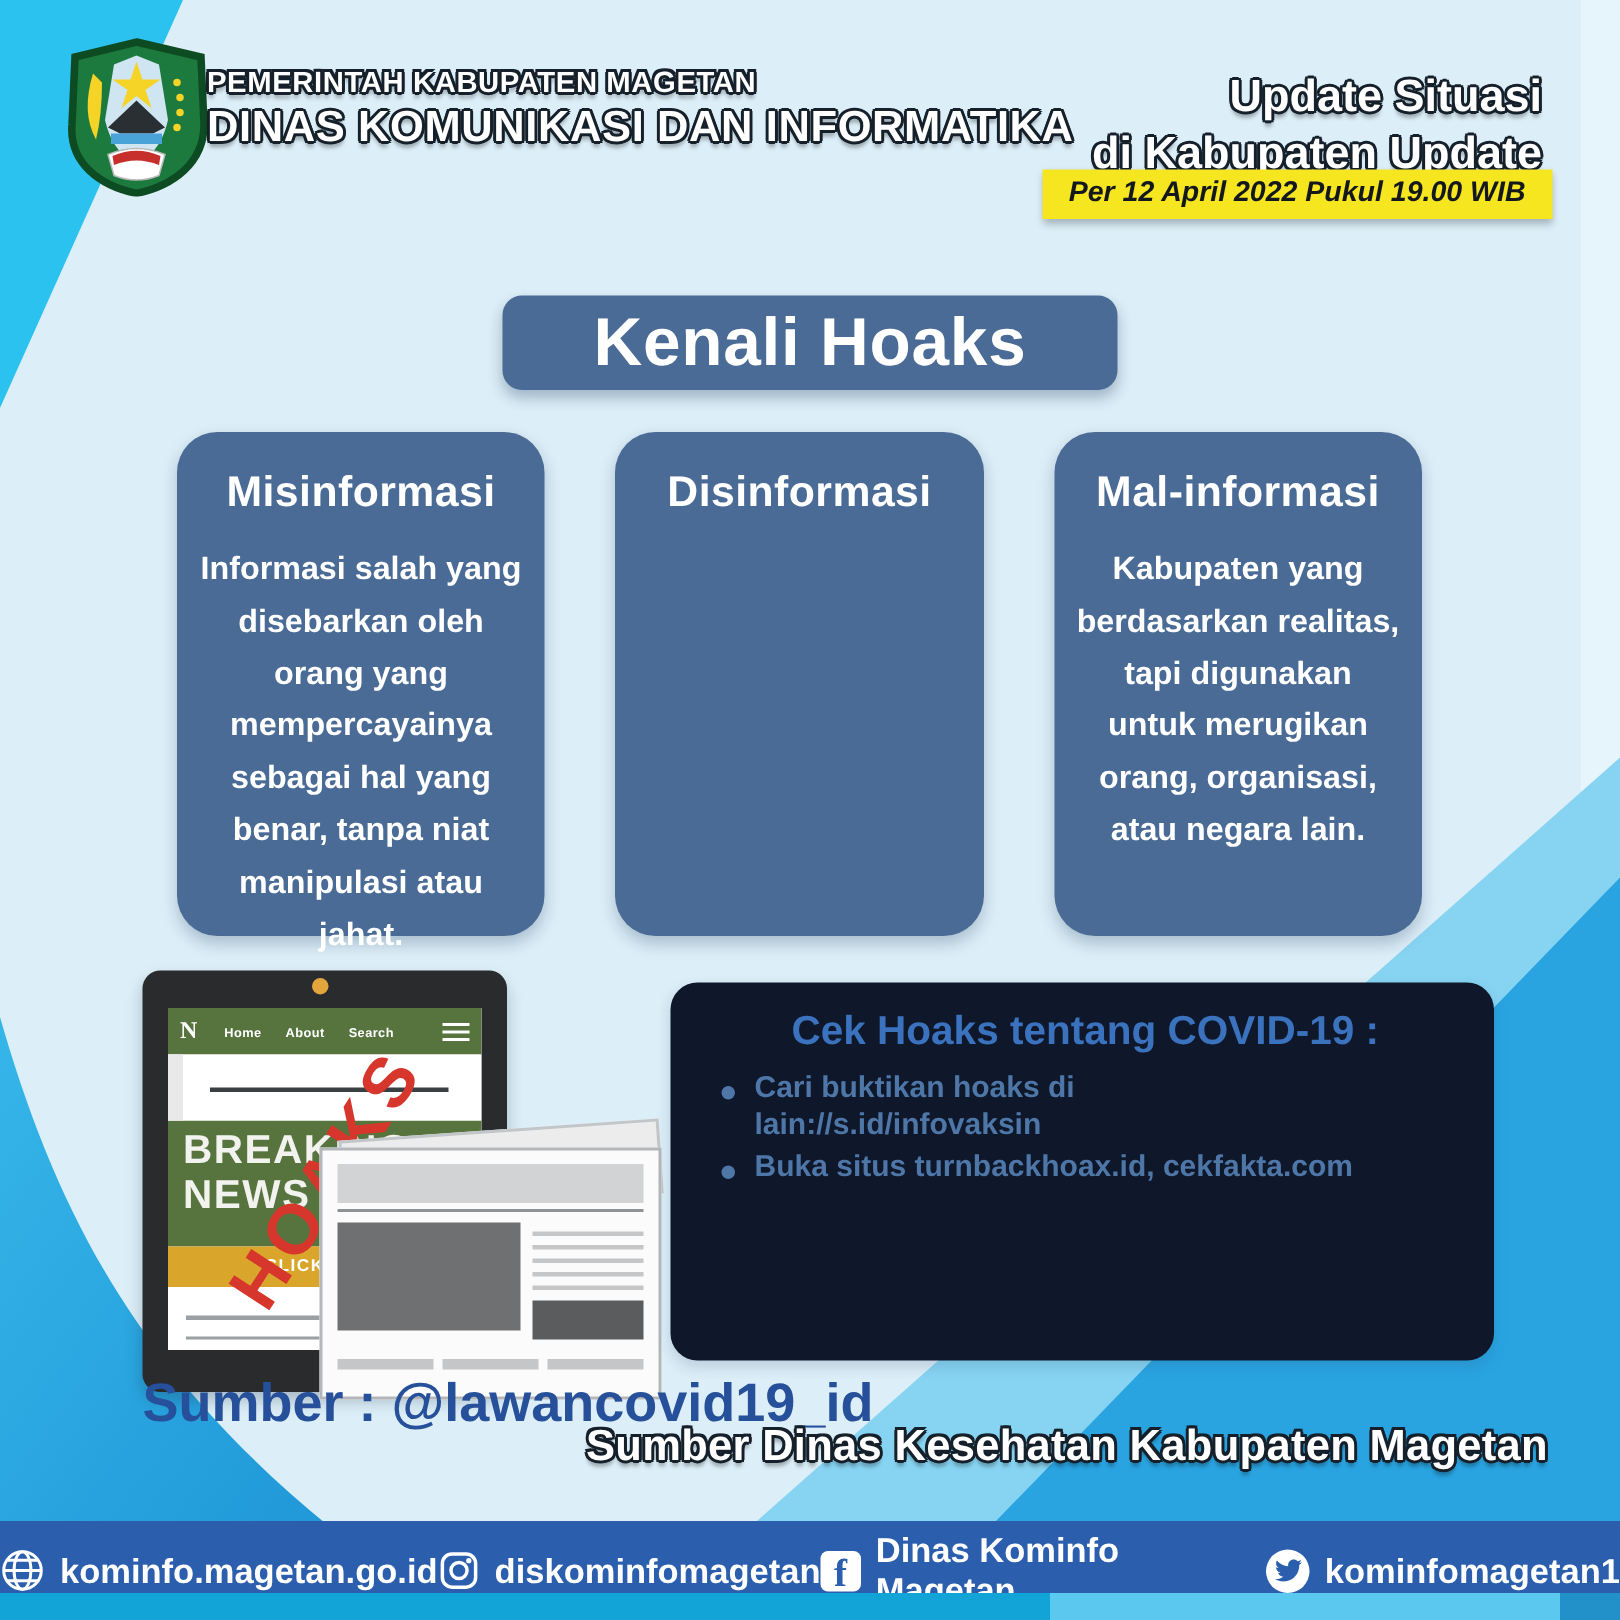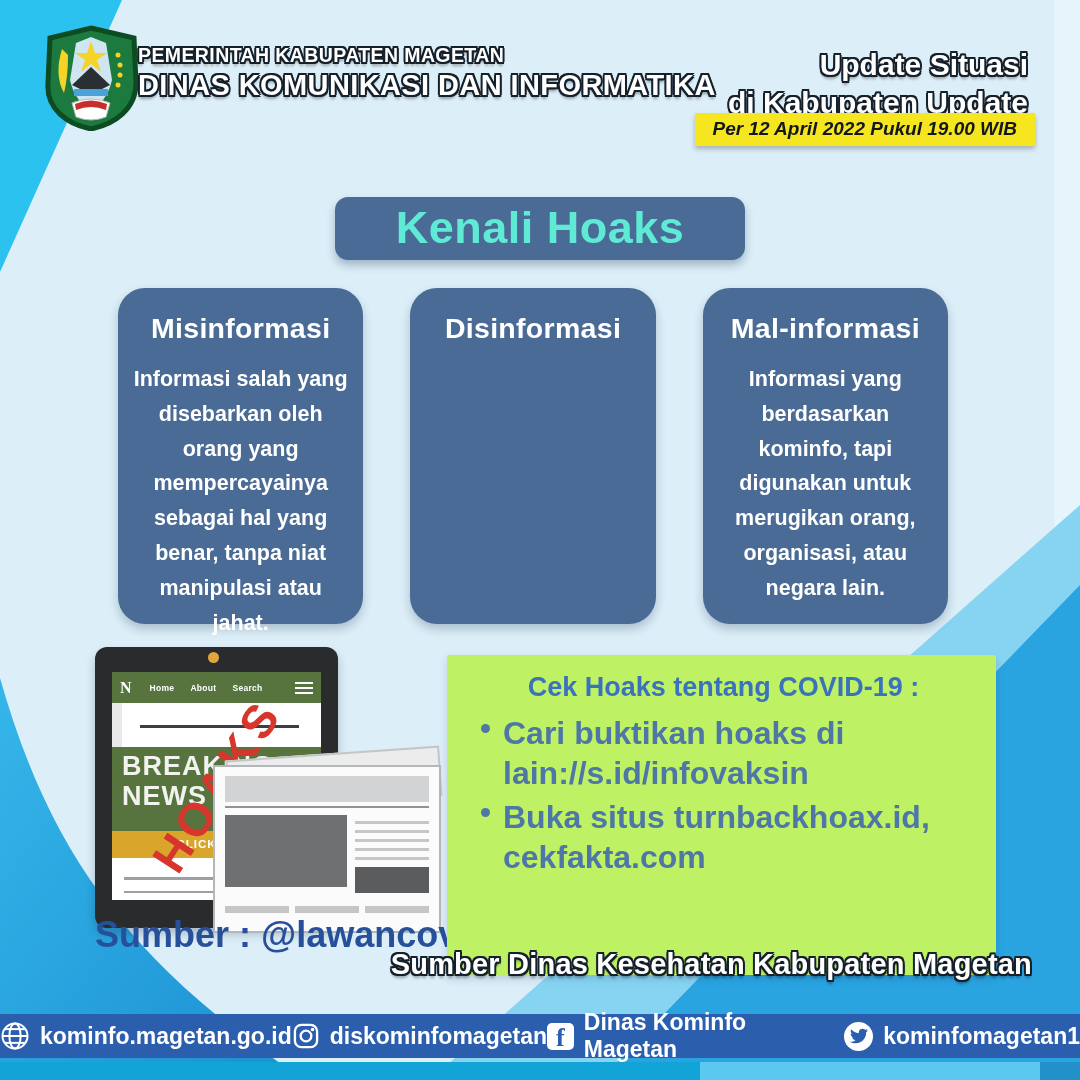--- a/index.html
+++ b/index.html
@@ -29,21 +29,21 @@
   .stamp-bar{
     right:45px;top:113px;background:#f6e620;color:#14181c;
     font-size:19px;font-weight:bold;font-style:italic;
     padding:5px 18px 6px 18px;box-shadow:0 3px 5px rgba(0,0,0,.25);
   }
 
   
   .main-title{
     left:335px;top:197px;width:410px;height:63px;
     background:#4a6b95;border-radius:13px;box-shadow:0 5px 9px rgba(20,50,90,.3);
-    color:#5eead4;font-size:45px;font-weight:bold;text-align:center;line-height:61px;
+    color:#ffffff;font-size:45px;font-weight:bold;text-align:center;line-height:61px;
     letter-spacing:.5px;
   }
 
   
   .cards{left:118px;top:288px;width:830px;display:flex;gap:47px;}
   .card{
     width:253px;height:336px;background:#4a6b95;border-radius:27px;
     box-shadow:0 5px 10px rgba(20,50,90,.25);color:#fff;text-align:center;
     box-sizing:border-box;padding:24px 15px 0 15px;
   }
@@ -87,33 +87,33 @@
   .np-side{flex:1;}
   .np-side div{height:3px;background:#c4c6c7;margin:6px 0;}
   .np-side .dk{height:26px;background:#5b5c5e;margin-top:7px;}
   .np-foot{display:flex;gap:6px;margin-top:7px;}
   .np-foot div{height:7px;background:#c4c6c7;flex:1;}
 
   .src-illustration{left:95px;top:914px;font-size:36px;font-weight:bold;color:#27509b;}
 
   
   .info-box{
-    left:447px;top:655px;width:549px;height:320px;background:#bef264;border-radius:2px;
+    left:447px;top:655px;width:549px;height:252px;background:#0f172a;border-radius:18px;
     box-shadow:0 4px 9px rgba(40,70,110,.18);box-sizing:border-box;padding:15px 22px 0 26px;
   }
   .info-title{text-align:center;color:#3b72bd;font-size:27px;font-weight:bold;margin:2px 0 10px 0;}
   .info-item{display:flex;margin-bottom:3px;}
   .info-dot{width:9px;height:9px;border-radius:50%;background:#4e77a8;margin:11px 13px 0 8px;flex:none;}
-  .info-text{color:#4e77a8;font-size:32px;font-weight:bold;line-height:1.26;}
+  .info-text{color:#4e77a8;font-size:20px;font-weight:bold;line-height:1.26;}
   .info-text span{display:block;}
 
   .src-data{right:48px;top:948px;font-size:29px;letter-spacing:.2px;}
 
   
-  .footer{left:0;top:1014px;width:1080px;height:44px;background:#2b5fae;
+  .footer{left:0;top:1014px;width:1080px;height:66px;background:#2b5fae;
           display:flex;align-items:center;justify-content:space-between;}
   .f-item{display:flex;align-items:center;gap:10px;color:#fff;font-size:23px;font-weight:bold;}
   .fb-badge{width:27px;height:27px;background:#fff;border-radius:5px;color:#2b5fae;
             font-family:"Liberation Serif",serif;font-size:26px;font-weight:bold;text-align:center;
             line-height:30px;overflow:hidden;}
   .tw-badge{width:29px;height:29px;background:#fff;border-radius:50%;display:flex;
             align-items:center;justify-content:center;}
   .strip{left:0;top:1062px;width:1080px;height:18px;display:flex;}
   .strip .s1{width:700px;background:#13a4d7;}
   .strip .s2{width:340px;background:#5ac8ef;}
@@ -172,21 +172,21 @@
   <div class="abs cards">
     <div class="card">
       <h2>Misinformasi</h2>
       <p>Informasi salah yang disebarkan oleh orang yang mempercayainya sebagai hal yang benar, tanpa niat manipulasi atau jahat.</p>
     </div>
     <div class="card">
       <h2>Disinformasi</h2>
     </div>
     <div class="card">
       <h2>Mal-informasi</h2>
-      <p>Informasi yang berdasarkan kominfo, tapi digunakan untuk merugikan orang, organisasi, atau negara lain.</p>
+      <p>Kabupaten yang berdasarkan realitas, tapi digunakan untuk merugikan orang, organisasi, atau negara lain.</p>
     </div>
   </div>
 
   <div class="abs tablet">
     <div class="abs cam-dot"></div>
     <div class="abs screen">
       <div class="navbar">
         <span class="nav-logo">N</span>
         <span class="nav-link">Home</span>
         <span class="nav-link">About</span>

